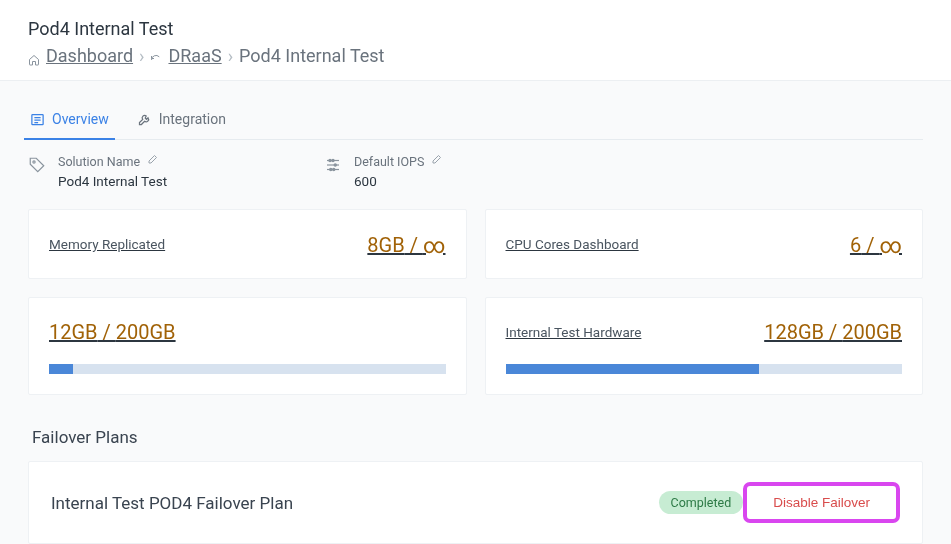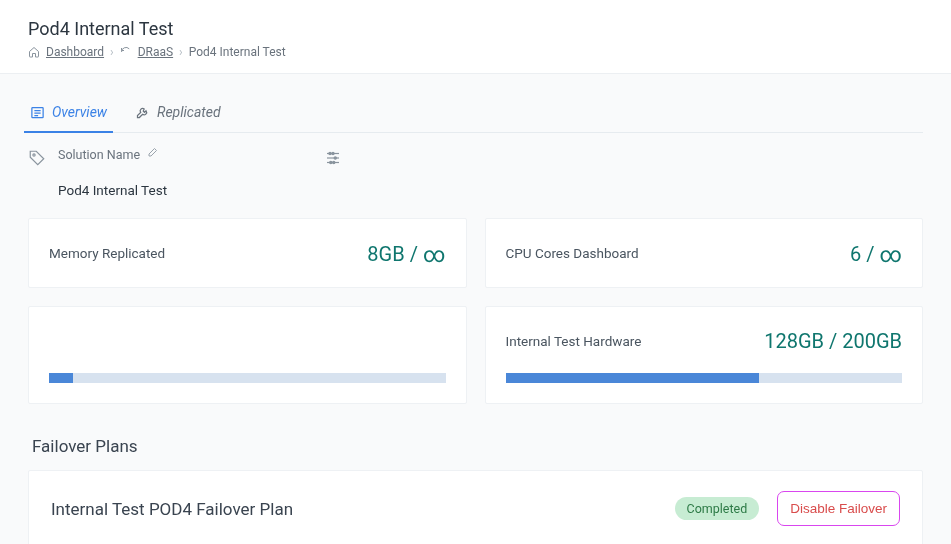--- a/index.html
+++ b/index.html
@@ -15,24 +15,24 @@
     padding: 18px 28px 14px 28px;
     border-bottom: 1px solid #eceff2;
   }
   .page-title {
     font-size: 18px;
     font-weight: 400;
     color: #2c3640;
     margin-bottom: 6px;
   }
   .breadcrumb {
-    font-size: 12px;
+    font-size: 18px;
     color: #6a737d;
     display: flex;
-    align-items: center;
+    align-items: flex-end;
     gap: 6px;
   }
   .breadcrumb a { color: #6a737d; text-decoration: underline; }
   .breadcrumb .sep { color: #b5bdc4; }
   .bc-icon { display: inline-flex; color: #8a949e; }
   .bc-current { color: #6a737d; }
   .content {
     padding: 0 28px 28px 28px;
   }
   .tabs {
@@ -43,21 +43,20 @@
   }
   .tab {
     display: flex;
     align-items: center;
     gap: 7px;
     padding: 10px 2px 12px 2px;
     font-size: 14px;
     color: #6a737d;
     cursor: pointer;
     position: relative;
-    font-style: italic;
   }
   .tab.active {
     color: #3b82e6;
   }
   .tab.active::after {
     content: "";
     position: absolute;
     left: -4px; right: -4px; bottom: -1px;
     height: 2px;
     background: #3b82e6;
@@ -79,52 +78,53 @@
     flex-shrink: 0;
     padding-top: 2px;
   }
   .info-icon svg { width: 18px; height: 18px; }
   .info-label {
     font-size: 12.5px;
     color: #6a737d;
     display: flex;
     align-items: center;
     gap: 6px;
-    margin-bottom: 20px;
+    margin-bottom: 4px;
   }
   .info-value {
     font-size: 13.5px;
     color: #2c3640;
   }
   .edit-ic { color: #9aa3ac; cursor: pointer; }
   .edit-ic svg { width: 12px; height: 12px; }
   .cards-grid {
     display: grid;
     grid-template-columns: 1fr 1fr;
     gap: 18px;
   }
   .card {
     background: #fff;
     border: 1px solid #eef1f4;
     border-radius: 2px;
     padding: 20px 20px;
+    text-decoration: underline;
   }
   .card-top {
     display: flex;
     justify-content: space-between;
     align-items: center;
     min-height: 28px;
   }
   .card-label {
     font-size: 13.5px;
     color: #4a5560;
   }
   .card-value {
     font-size: 20px;
-    color: #0f766e;
+    color: #a16207;
     font-weight: 400;
     white-space: nowrap;
   }
   .inf { font-size: 22px; position: relative; top: 1px; }
   .progress {
     margin-top: 18px;
     height: 10px;
     background: #d7e2ef;
     width: 100%;
     position: relative;
@@ -149,34 +149,33 @@
     align-items: center;
     justify-content: space-between;
   }
   .plan-name {
     font-size: 17px;
     color: #3a4450;
   }
   .plan-actions {
     display: flex;
     align-items: center;
-    gap: 18px;
   }
   .badge {
     background: #c7ecd3;
     color: #2d7a46;
     font-size: 12.5px;
     padding: 4px 12px;
     border-radius: 12px;
   }
   .btn-outline {
-    border: 1px solid #d946ef;
+    border: 4px solid #d946ef;
     color: #d94c4c;
     background: #fff;
-    padding: 9px 12px;
+    padding: 9px 26px;
     font-size: 13.5px;
     border-radius: 7px;
     cursor: pointer;
   }
 </style>
 </head>
 <body>
 
 <div class="page-header">
   <h1 class="page-title">Pod4 Internal Test</h1>
@@ -208,21 +207,21 @@
           <line x1="7" y1="9" x2="17" y2="9"></line>
           <line x1="7" y1="13" x2="17" y2="13"></line>
           <line x1="7" y1="17" x2="13" y2="17"></line>
         </svg>
       <span>Overview</span>
     </div>
     <div class="tab">
       <svg viewBox="0 0 24 24" fill="none" stroke="currentColor" stroke-width="2">
           <path d="M14.7 6.3a4 4 0 0 0-5.6 5.6L4 17v3h3l5.1-5.1a4 4 0 0 0 5.6-5.6l-2.5 2.5-2-2z"></path>
         </svg>
-      <span>Replicated</span>
+      <span>Integration</span>
     </div>
   </div>
 
   <div class="info-row">
     <div class="info-block">
       <span class="info-icon">
         <svg viewBox="0 0 24 24" fill="none" stroke="currentColor" stroke-width="1.6">
             <path d="M3 3h8l10 10-8 8L3 11z"></path>
             <circle cx="8" cy="8" r="1.5"></circle>
           </svg>
@@ -245,38 +244,50 @@
             <line x1="4" y1="6" x2="20" y2="6"></line>
             <line x1="4" y1="12" x2="20" y2="12"></line>
             <line x1="4" y1="18" x2="20" y2="18"></line>
             <circle cx="8" cy="6" r="1.5" fill="currentColor"></circle>
             <circle cx="12" cy="6" r="1.5" fill="currentColor"></circle>
             <circle cx="15" cy="12" r="1.5" fill="currentColor"></circle>
             <circle cx="9" cy="18" r="1.5" fill="currentColor"></circle>
             <circle cx="13" cy="18" r="1.5" fill="currentColor"></circle>
           </svg>
       </span>
+      <div>
+        <div class="info-label">
+          <span>Default IOPS</span>
+          <span class="edit-ic">
+            <svg viewBox="0 0 24 24" fill="none" stroke="currentColor" stroke-width="2">
+                <path d="M17 3l4 4-11 11H6v-4z"></path>
+              </svg>
+          </span>
+        </div>
+        <div class="info-value">600</div>
+      </div>
     </div>
   </div>
 
   <div class="cards-grid">
     <div class="card">
       <div class="card-top">
         <span class="card-label">Memory Replicated</span>
         <span class="card-value"><span>8GB</span> / <span class="inf">∞</span></span>
       </div>
     </div>
     <div class="card">
       <div class="card-top">
         <span class="card-label">CPU Cores Dashboard</span>
         <span class="card-value"><span>6</span> / <span class="inf">∞</span></span>
       </div>
     </div>
     <div class="card">
       <div class="card-top">
+        <span class="card-value"><span>12GB</span> / <span>200GB</span></span>
       </div>
       <div class="progress">
         <div class="progress-fill" style="width:6%"></div>
       </div>
     </div>
     <div class="card">
       <div class="card-top">
         <span class="card-label">Internal Test Hardware</span>
         <span class="card-value"><span>128GB</span> / <span>200GB</span></span>
       </div>

